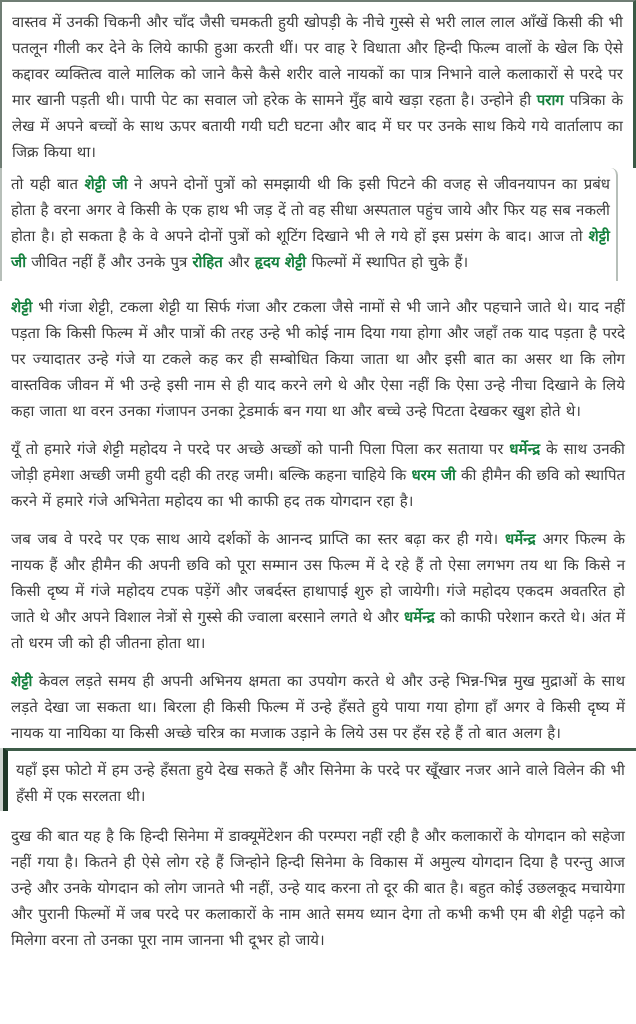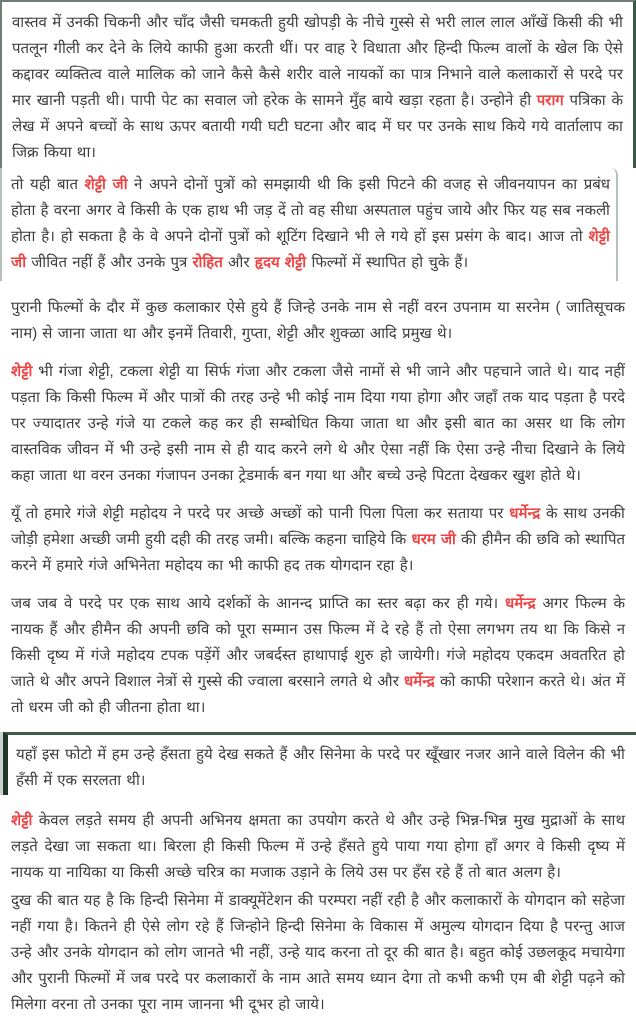--- a/index.html
+++ b/index.html
@@ -21,21 +21,21 @@
   .para {
     font-size: 15px;
     line-height: 26px;
     color: var(--text-color, #3c3c3c);
     text-align: justify;
     padding: 0 11px;
     margin: 0 0 12px 0;
     word-spacing: 1px;
   }
   .para b {
-    color: #ef4444;
+    color: #15803d;
     font-weight: 700;
   }
   
   .box-a {
     border-top: 2px solid var(--box-top-border, #6f7d74);
     border-left: 2px solid var(--box-top-border, #6f7d74);
     border-right: 3px solid var(--box-right-border, #3b5946);
     padding: 7px 10px 3px 10px;
     margin-bottom: 0;
   }
@@ -60,21 +60,20 @@
   }
   .tight-bottom { margin-bottom: 2px; }
 </style>
 </head>
 <body style="background: rgb(255, 255, 255);">
 
 <main class="page">
   <article id="article">
       <p class="para box-a"><span>वास्तव में उनकी चिकनी और चाँद जैसी चमकती हुयी खोपड़ी के नीचे गुस्से से भरी लाल लाल आँखें किसी की भी पतलून गीली कर देने के लिये काफी हुआ करती थीं। पर वाह रे विधाता और हिन्दी फिल्म वालों के खेल कि ऐसे कद्दावर व्यक्तित्व वाले मालिक को जाने कैसे कैसे शरीर वाले नायकों का पात्र निभाने वाले कलाकारों से परदे पर मार खानी पड़ती थी। पापी पेट का सवाल जो हरेक के सामने मुँह बाये खड़ा रहता है। उन्होने ही </span><b>पराग</b><span> पत्रिका के लेख में अपने बच्चों के साथ ऊपर बतायी गयी घटी घटना और बाद में घर पर उनके साथ किये गये वार्तालाप का जिक्र किया था।</span></p>
       <p class="para box-b"><span>तो यही बात </span><b>शेट्टी जी</b><span> ने अपने दोनों पुत्रों को समझायी थी कि इसी पिटने की वजह से जीवनयापन का प्रबंध होता है वरना अगर वे किसी के एक हाथ भी जड़ दें तो वह सीधा अस्पताल पहुंच जाये और फिर यह सब नकली होता है। हो सकता है के वे अपने दोनों पुत्रों को शूटिंग दिखाने भी ले गये हों इस प्रसंग के बाद। आज तो </span><b>शेट्टी जी</b><span> जीवित नहीं हैं और उनके पुत्र </span><b>रोहित</b><span> और </span><b>हृदय शेट्टी</b><span> फिल्मों में स्थापित हो चुके हैं।</span></p>
-      <p class="para plain"><span>पुरानी फिल्मों के दौर में कुछ कलाकार ऐसे हुये हैं जिन्हे उनके नाम से नहीं वरन उपनाम या सरनेम ( जातिसूचक नाम) से जाना जाता था और इनमें तिवारी, गुप्ता, शेट्टी और शुक्ळा आदि प्रमुख थे।</span></p>
       <p class="para plain"><b>शेट्टी</b><span> भी गंजा शेट्टी, टकला शेट्टी या सिर्फ गंजा और टकला जैसे नामों से भी जाने और पहचाने जाते थे। याद नहीं पड़ता कि किसी फिल्म में और पात्रों की तरह उन्हे भी कोई नाम दिया गया होगा और जहाँ तक याद पड़ता है परदे पर ज्यादातर उन्हे गंजे या टकले कह कर ही सम्बोधित किया जाता था और इसी बात का असर था कि लोग वास्तविक जीवन में भी उन्हे इसी नाम से ही याद करने लगे थे और ऐसा नहीं कि ऐसा उन्हे नीचा दिखाने के लिये कहा जाता था वरन उनका गंजापन उनका ट्रेडमार्क बन गया था और बच्चे उन्हे पिटता देखकर खुश होते थे।</span></p>
       <p class="para plain"><span>यूँ तो हमारे गंजे शेट्टी महोदय ने परदे पर अच्छे अच्छों को पानी पिला पिला कर सताया पर </span><b>धर्मेन्द्र</b><span> के साथ उनकी जोड़ी हमेशा अच्छी जमी हुयी दही की तरह जमी। बल्कि कहना चाहिये कि </span><b>धरम जी</b><span> की हीमैन की छवि को स्थापित करने में हमारे गंजे अभिनेता महोदय का भी काफी हद तक योगदान रहा है।</span></p>
       <p class="para plain"><span>जब जब वे परदे पर एक साथ आये दर्शकों के आनन्द प्राप्ति का स्तर बढ़ा कर ही गये। </span><b>धर्मेन्द्र</b><span> अगर फिल्म के नायक हैं और हीमैन की अपनी छवि को पूरा सम्मान उस फिल्म में दे रहे हैं तो ऐसा लगभग तय था कि किसे न किसी दृष्य में गंजे महोदय टपक पड़ेंगें और जबर्दस्त हाथापाई शुरु हो जायेगी। गंजे महोदय एकदम अवतरित हो जाते थे और अपने विशाल नेत्रों से गुस्से की ज्वाला बरसाने लगते थे और </span><b>धर्मेन्द्र</b><span> को काफी परेशान करते थे। अंत में तो धरम जी को ही जीतना होता था।</span></p>
+      <p class="para plain tight-bottom"><b>शेट्टी</b><span> केवल लड़ते समय ही अपनी अभिनय क्षमता का उपयोग करते थे और उन्हे भिन्न-भिन्न मुख मुद्राओं के साथ लड़ते देखा जा सकता था। बिरला ही किसी फिल्म में उन्हे हँसते हुये पाया गया होगा हाँ अगर वे किसी दृष्य में नायक या नायिका या किसी अच्छे चरित्र का मजाक उड़ाने के लिये उस पर हँस रहे हैं तो बात अलग है।</span></p>
       <p class="para photo-box"><span>यहाँ इस फोटो में हम उन्हे हँसता हुये देख सकते हैं और सिनेमा के परदे पर खूँखार नजर आने वाले विलेन की भी हँसी में एक सरलता थी।</span></p>
-      <p class="para plain tight-bottom"><b>शेट्टी</b><span> केवल लड़ते समय ही अपनी अभिनय क्षमता का उपयोग करते थे और उन्हे भिन्न-भिन्न मुख मुद्राओं के साथ लड़ते देखा जा सकता था। बिरला ही किसी फिल्म में उन्हे हँसते हुये पाया गया होगा हाँ अगर वे किसी दृष्य में नायक या नायिका या किसी अच्छे चरित्र का मजाक उड़ाने के लिये उस पर हँस रहे हैं तो बात अलग है।</span></p>
       <p class="para plain"><span>दुख की बात यह है कि हिन्दी सिनेमा में डाक्यूमेंटेशन की परम्परा नहीं रही है और कलाकारों के योगदान को सहेजा नहीं गया है। कितने ही ऐसे लोग रहे हैं जिन्होने हिन्दी सिनेमा के विकास में अमुल्य योगदान दिया है परन्तु आज उन्हे और उनके योगदान को लोग जानते भी नहीं, उन्हे याद करना तो दूर की बात है। बहुत कोई उछलकूद मचायेगा और पुरानी फिल्मों में जब परदे पर कलाकारों के नाम आते समय ध्यान देगा तो कभी कभी एम बी शेट्टी पढ़ने को मिलेगा वरना तो उनका पूरा नाम जानना भी दूभर हो जाये।</span></p>
     </article>
 </main>
 
 </body></html>

